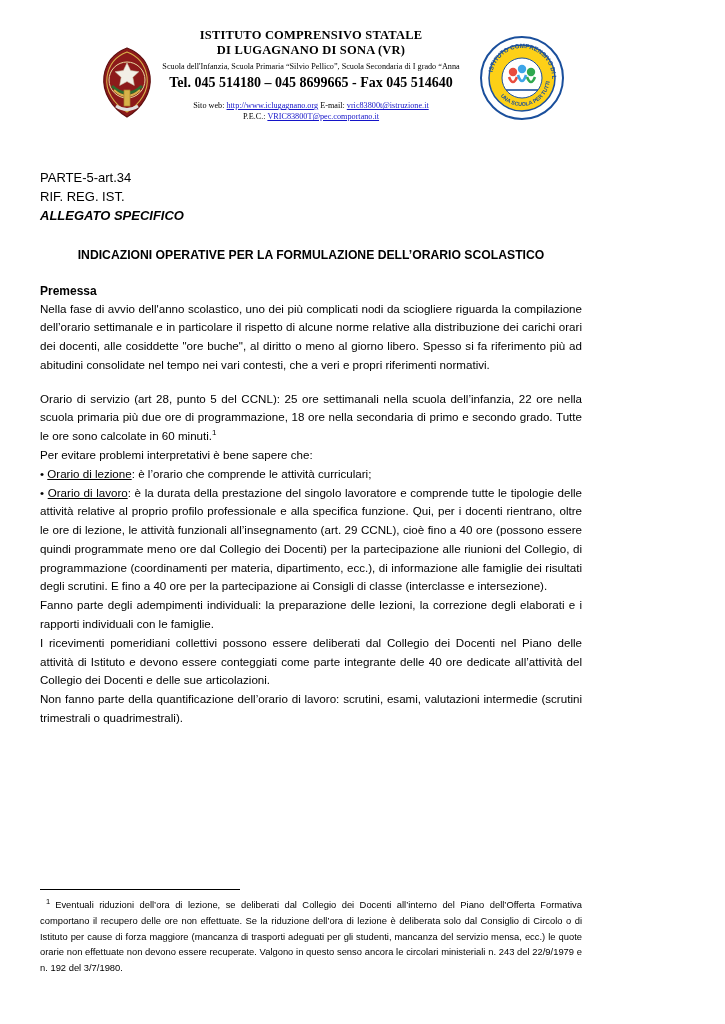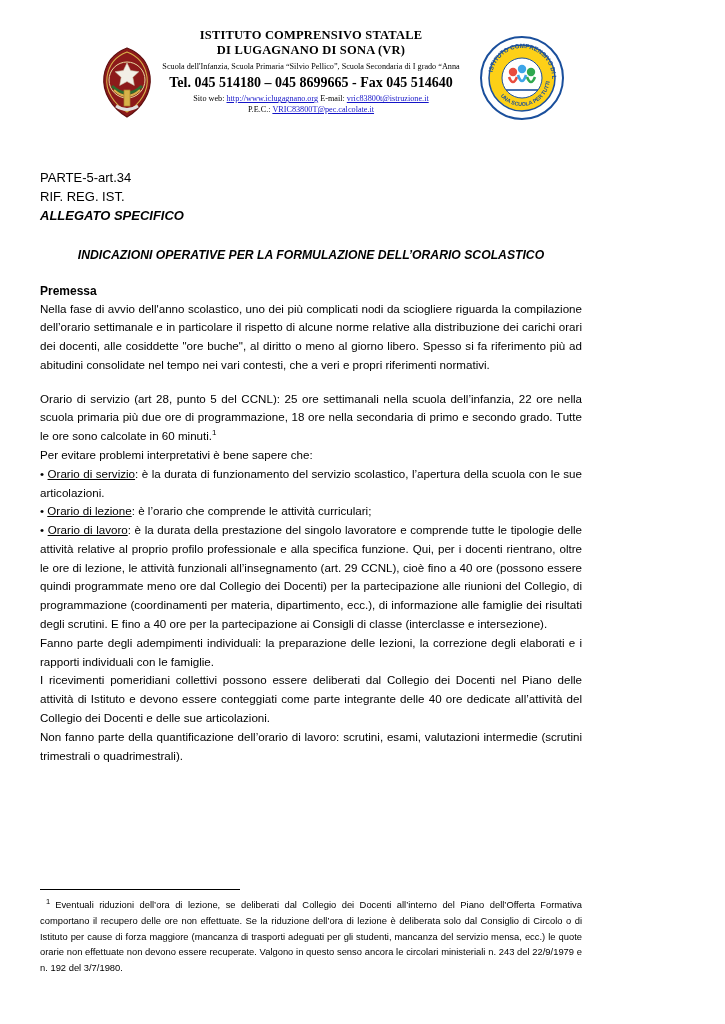--- a/index.html
+++ b/index.html
@@ -66,21 +66,21 @@
     font-style: italic;
     margin-top: 3px;
   }
   .head-bold {
     font-size: 14px;
     font-weight: bold;
     margin-top: 2px;
   }
   .head-web {
     font-size: 8.2px;
-    margin-top: 3px;
+    margin-top: 10px;
   }
   .head-pec {
     font-size: 8.2px;
     margin-top: 1px;
   }
   a.linkish {
     color: #1414c8;
     text-decoration: underline;
   }
 
@@ -99,21 +99,20 @@
     font-weight: bold;
     font-style: italic;
     line-height: 1.45;
   }
   .doc-title {
     text-align: center;
     font-weight: bold;
     font-size: 12.2px;
     margin-top: 22px;
     margin-bottom: 4px;
-    font-style: italic;
   }
   .sec-head {
     font-weight: bold;
     font-size: 12px;
     margin-top: 22px;
     margin-bottom: 2px;
   }
   p.just {
     text-align: justify;
     line-height: 1.62;
@@ -184,21 +183,21 @@
       <div class="head-sub">Scuola dell'Infanzia, Scuola Primaria “Silvio Pellico”, Scuola Secondaria di I grado “Anna</div>
       <div class="head-bold">Tel. 045 514180 – 045 8699665 - Fax 045 514640</div>
       <div class="head-web">
         <span>Sito web:</span>
         <a class="linkish" href="#">http://www.iclugagnano.org</a>
         <span>E-mail:</span>
         <a class="linkish" href="#">vric83800t@istruzione.it</a>
       </div>
       <div class="head-pec">
         <span>P.E.C.:</span>
-        <a class="linkish" href="#">VRIC83800T@pec.calcolate.it</a>
+        <a class="linkish" href="#">VRIC83800T@pec.comportano.it</a>
       </div>
     </div>
 
     <div class="school-logo">
       <svg viewBox="0 0 84 84" width="84" height="84">
         <circle cx="42" cy="42" r="41" fill="#ffffff" stroke="#1a4f9c" stroke-width="2"></circle>
         <circle cx="42" cy="42" r="33" fill="#fdd017" stroke="#1a4f9c" stroke-width="1.5"></circle>
         <path id="arcTop" d="M 42 8 m -30 34 a 30 30 0 0 1 60 0" fill="none"></path>
         <text font-family="Liberation Sans, sans-serif" font-size="6.2" fill="#1a4f9c" font-weight="bold">
           <textPath href="#arcTop" startOffset="6%">ISTITUTO COMPRENSIVO DI LUGAGNANO</textPath>
@@ -230,23 +229,20 @@
     <div class="sec-head">Premessa</div>
 
     <p class="just">Nella fase di avvio dell'anno scolastico, uno dei più complicati nodi da sciogliere riguarda la compilazione dell’orario settimanale e in particolare il rispetto di alcune norme relative alla distribuzione dei carichi orari dei docenti, alle cosiddette "ore buche", al diritto o meno al giorno libero. Spesso si fa riferimento più ad abitudini consolidate nel tempo nei vari contesti, che a veri e propri riferimenti normativi.</p>
 
     <p class="just gap">
       <span>Orario di servizio (art 28, punto 5 del CCNL): 25 ore settimanali nella scuola dell’infanzia, 22 ore nella scuola primaria più due ore di programmazione, 18 ore nella secondaria di primo e secondo grado. Tutte le ore sono calcolate in 60 minuti.</span><sup class="fn">1</sup>
     </p>
 
     <p class="just">Per evitare problemi interpretativi è bene sapere che:</p>
 
-    <p class="just">
-      <span>• </span><span class="u">Orario di servizio</span><span>: è la durata di funzionamento del servizio scolastico, l’apertura della scuola con le sue articolazioni.</span>
-    </p>
 
     <p class="just">
       <span>• </span><span class="u">Orario di lezione</span><span>: è l’orario che comprende le attività curriculari;</span>
     </p>
 
     <p class="just">
       <span>• </span><span class="u">Orario di lavoro</span><span>: è la durata della prestazione del singolo lavoratore e comprende tutte le tipologie delle attività relative al proprio profilo professionale e alla specifica funzione. Qui, per i docenti rientrano, oltre le ore di lezione, le attività funzionali all’insegnamento (art. 29 CCNL), cioè fino a 40 ore (possono essere quindi programmate meno ore dal Collegio dei Docenti) per la partecipazione alle riunioni del Collegio, di programmazione (coordinamenti per materia, dipartimento, ecc.), di informazione alle famiglie dei risultati degli scrutini. E fino a 40 ore per la partecipazione ai Consigli di classe (interclasse e intersezione).</span>
     </p>
 
     <p class="just">Fanno parte degli adempimenti individuali: la preparazione delle lezioni, la correzione degli elaborati e i rapporti individuali con le famiglie.</p>

